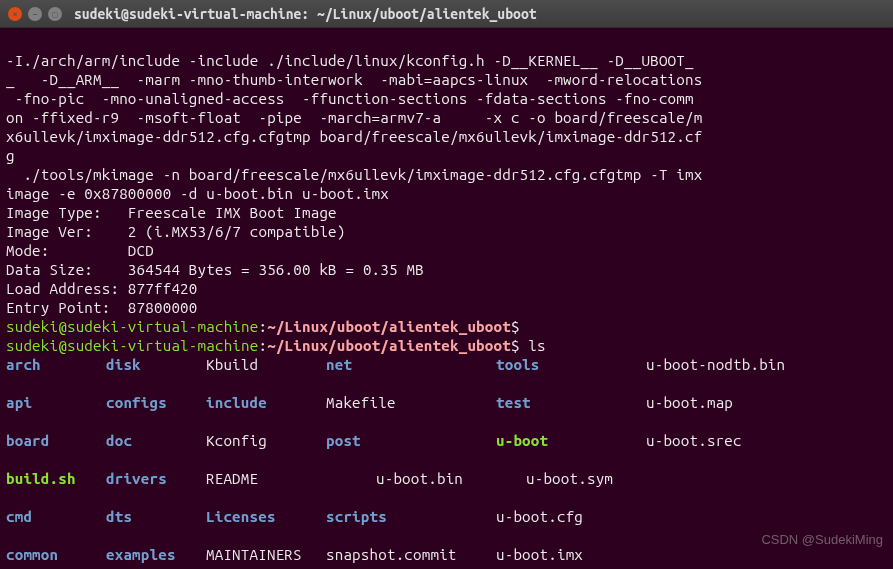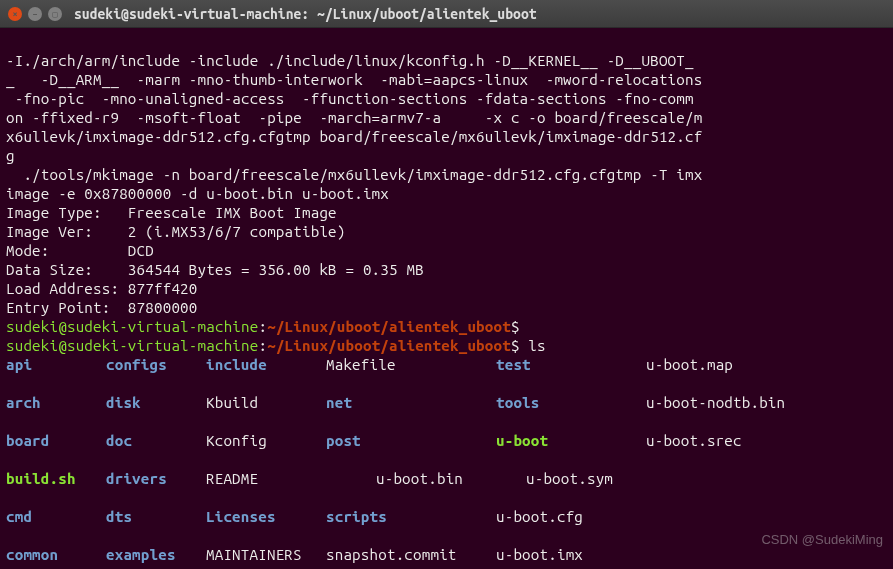--- a/index.html
+++ b/index.html
@@ -30,21 +30,21 @@
 .max-btn { background: #808080; }
 .title-text { color: #dcdcdc; font-size: 14px; font-weight: bold; }
 .terminal {
   padding: 4px 6px;
   font-size: 15.2px;
   line-height: 1.25;
   white-space: pre;
   letter-spacing: 0.2px;
 }
 .prompt-user { color: #8ae234; font-weight: normal; }
-.prompt-path { color: #c2410c; font-weight: bold; }
+.prompt-path { color: #fca5a5; font-weight: bold; }
 .white { color: #eeeeec; }
 .dir { color: #729fcf; font-weight: bold; }
 .exec { color: #8ae234; font-weight: bold; }
 .ls-row { display: flex; }
 .col1 { width: 100px; }
 .col2 { width: 100px; }
 .col3 { width: 120px; }
 .col4 { width: 170px; }
 .col5 { width: 150px; }
 .col6 { width: 150px; }
@@ -79,22 +79,22 @@
 <span class="white">  ./tools/mkimage -n board/freescale/mx6ullevk/imximage-ddr512.cfg.cfgtmp -T imx</span>
 <span class="white">image -e 0x87800000 -d u-boot.bin u-boot.imx</span>
 <span class="white">Image Type:   Freescale IMX Boot Image</span>
 <span class="white">Image Ver:    2 (i.MX53/6/7 compatible)</span>
 <span class="white">Mode:         DCD</span>
 <span class="white">Data Size:    364544 Bytes = 356.00 kB = 0.35 MB</span>
 <span class="white">Load Address: 877ff420</span>
 <span class="white">Entry Point:  87800000</span>
 <span><span class="prompt-user">sudeki@sudeki-virtual-machine</span><span class="white">:</span><span class="prompt-path">~/Linux/uboot/alientek_uboot</span><span class="white">$</span></span>
 <span><span class="prompt-user">sudeki@sudeki-virtual-machine</span><span class="white">:</span><span class="prompt-path">~/Linux/uboot/alientek_uboot</span><span class="white">$</span><span class="white"> ls</span></span>
+<div class="ls-row"><span class="col1 dir">arch</span><span class="col2 dir">disk</span><span class="col3 white">Kbuild</span><span class="col4 dir">net</span><span class="col5 dir">tools</span><span class="col6 white">u-boot-nodtb.bin</span></div>
 <div class="ls-row"><span class="col1 dir">api</span><span class="col2 dir">configs</span><span class="col3 dir">include</span><span class="col4 white">Makefile</span><span class="col5 dir">test</span><span class="col6 white">u-boot.map</span></div>
-<div class="ls-row"><span class="col1 dir">arch</span><span class="col2 dir">disk</span><span class="col3 white">Kbuild</span><span class="col4 dir">net</span><span class="col5 dir">tools</span><span class="col6 white">u-boot-nodtb.bin</span></div>
 <div class="ls-row"><span class="col1 dir">board</span><span class="col2 dir">doc</span><span class="col3 white">Kconfig</span><span class="col4 dir">post</span><span class="col5 exec">u-boot</span><span class="col6 white">u-boot.srec</span></div>
 <div class="ls-row"><span class="col1 exec">build.sh</span><span class="col2 dir">drivers</span><span class="col4 white">README</span><span class="col5 white">u-boot.bin</span><span class="col6 white">u-boot.sym</span></div>
 <div class="ls-row"><span class="col1 dir">cmd</span><span class="col2 dir">dts</span><span class="col3 dir">Licenses</span><span class="col4 dir">scripts</span><span class="col5 white">u-boot.cfg</span><span class="col6 white"></span></div>
 <div class="ls-row"><span class="col1 dir">common</span><span class="col2 dir">examples</span><span class="col3 white">MAINTAINERS</span><span class="col4 white">snapshot.commit</span><span class="col5 white">u-boot.imx</span><span class="col6 white"></span></div>
 
 
 </div>
 
 <div class="watermark">CSDN @SudekiMing</div>
 

